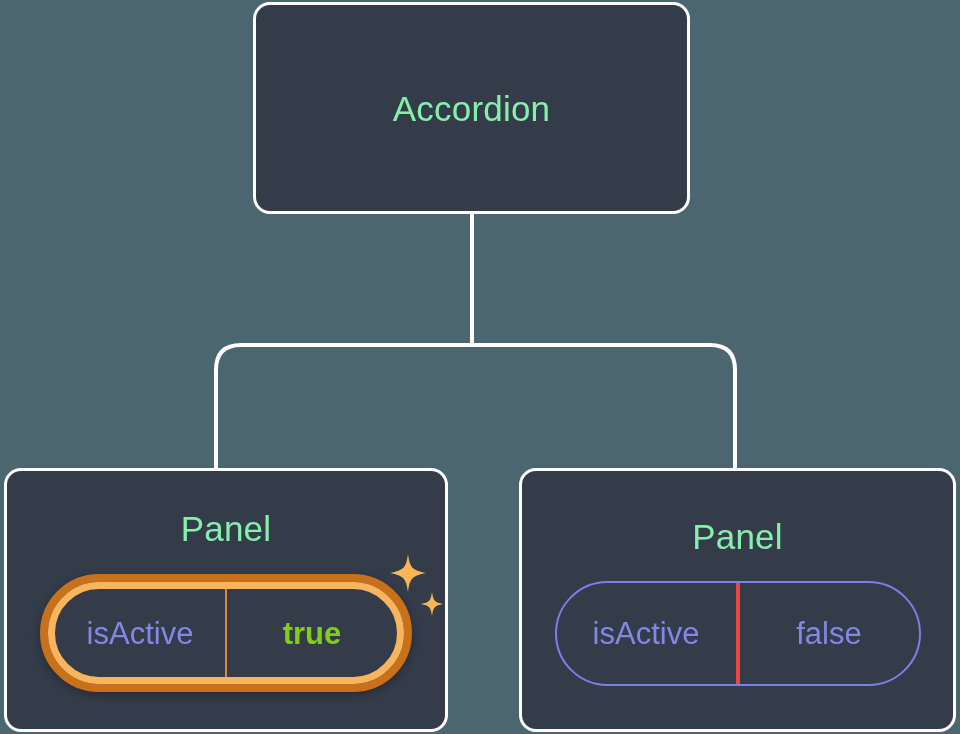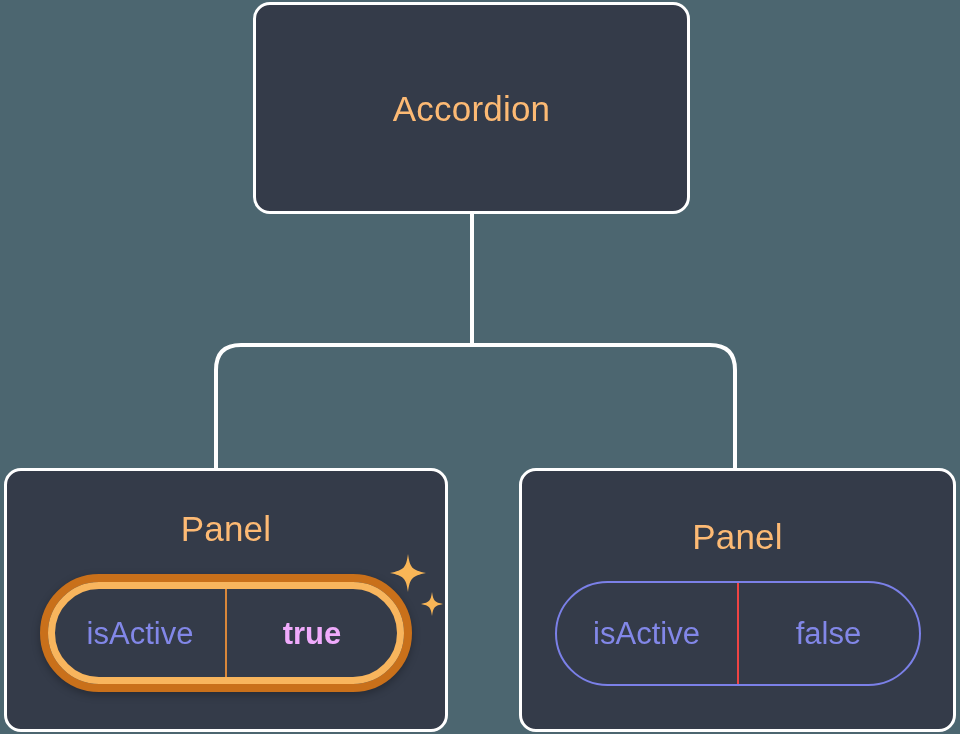--- a/index.html
+++ b/index.html
@@ -56,21 +56,21 @@
   }
   .node-right {
     left: 519px;
     top: 468px;
     width: 437px;
     height: 264px;
     padding-top: 48px;
   }
 
   .node-title {
-    color: #fdba74;
+    color: #86efac;
     font-size: 35px;
     font-weight: 400;
     letter-spacing: 0.2px;
     line-height: 1;
   }
   .node-title.sub {
     font-size: 35px;
   }
 
   
@@ -120,25 +120,25 @@
     flex: 1;
     display: flex;
     align-items: center;
     justify-content: center;
     color: #8287e8;
     font-size: 31px;
     font-weight: 400;
     line-height: 1;
   }
   .pill-cell.value {
-    border-left: 2px solid #ef4444;
+    border-left: 4px solid #ef4444;
   }
   .pill-active-inner .pill-cell.value {
     border-left: 2px solid #d9873a;
-    color: #f0abfc;
+    color: #84cc16;
     font-weight: 700;
   }
   .pill-active-inner .pill-cell.key {
     font-size: 31px;
   }
 
   
   .sparkles {
     position: absolute;
     right: -36px;

